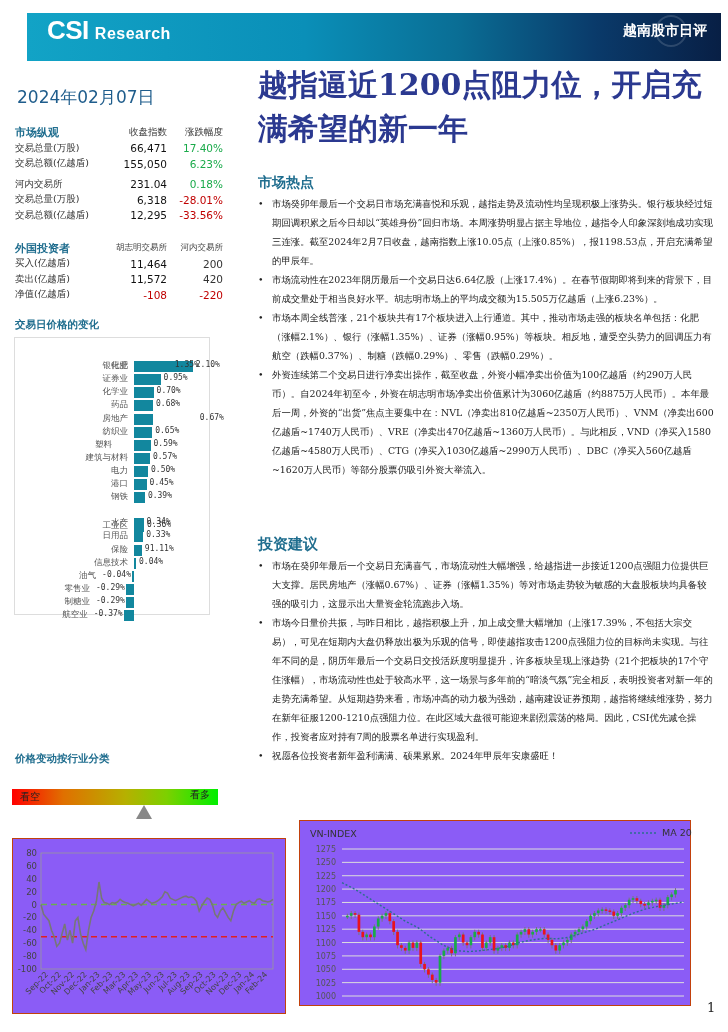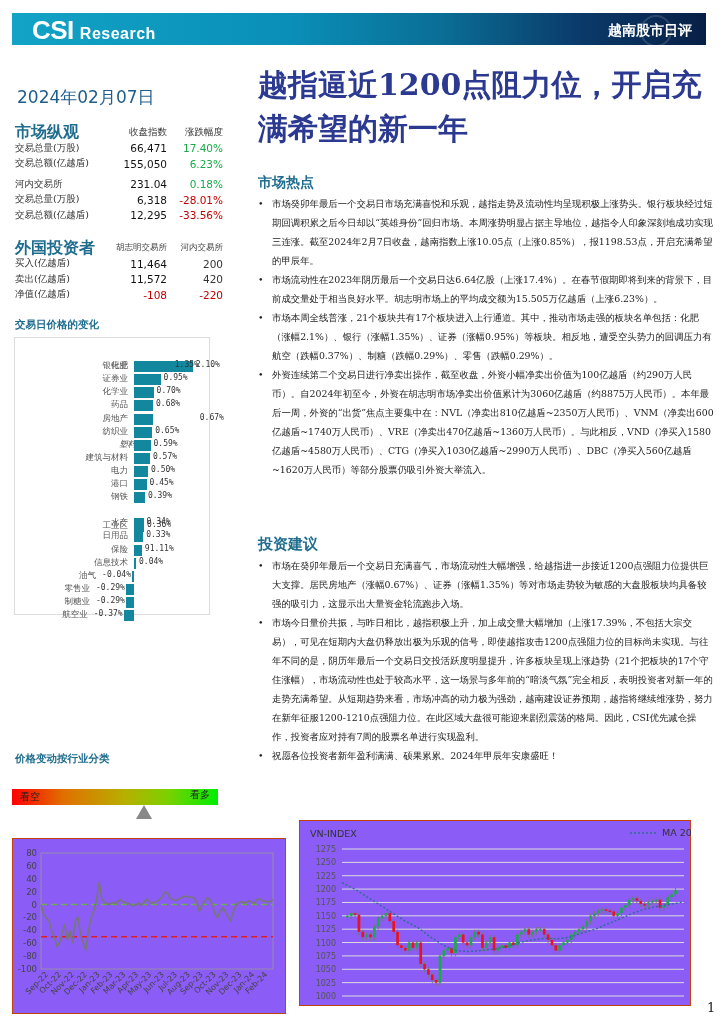--- a/index.html
+++ b/index.html
@@ -1,30 +1,30 @@
 <!DOCTYPE html>
 <html><head>
 <meta charset="utf-8">
 <style>
 *{box-sizing:border-box;margin:0;padding:0}
 body{width:728px;height:1032px;background:#fff;font-family:"DejaVu Serif",serif;color:#222;position:relative;overflow:hidden}
-.banner{position:absolute;left:12px;top:13px;width:694px;height:32px;background:linear-gradient(90deg,#12a3c6 0%,#0a8fb8 40%,#0a6e95 62%,#0a3a6a 82%,#081f45 100%)}
+.banner{position:absolute;left:27px;top:13px;width:694px;height:48px;background:linear-gradient(90deg,#12a3c6 0%,#0a8fb8 40%,#0a6e95 62%,#0a3a6a 82%,#081f45 100%)}
 .logo{position:absolute;left:20px;top:2px;color:#fff;font-family:"Liberation Sans",sans-serif;font-weight:bold;font-size:26px;letter-spacing:-0.5px}
 .logo small{font-size:16px;font-weight:bold;margin-left:6px;letter-spacing:0.5px}
 .banner-right{position:absolute;right:14px;top:9px;color:#fff;font-family:"DejaVu Sans",sans-serif;font-weight:bold;font-size:14px}
 .emblem{position:absolute;right:34px;top:2px;width:32px;height:32px;border-radius:50%;border:2px solid rgba(255,255,255,0.15)}
 .date{position:absolute;left:17px;top:86px;font-family:"DejaVu Sans",sans-serif;font-size:17px;color:#1f5d8c}
 .title{position:absolute;left:258px;top:63px;width:450px;font-family:"DejaVu Serif",serif;font-weight:bold;font-size:30px;line-height:44px;color:#2b3990}
 .sec-h{position:absolute;font-family:"DejaVu Sans",sans-serif;font-weight:bold;color:#1f6d8e}
 .tbl{position:absolute;left:15px;font-size:9.5px;font-family:"DejaVu Sans",sans-serif;color:#333}
 .row{display:flex;height:15.5px;align-items:center}
 .c0{width:88px}
 .c1{width:64px;text-align:right;font-size:10.5px;color:#111}
 .c2{width:56px;text-align:right;font-size:10.5px}
-.hd{font-weight:bold;color:#1f6d8e;font-size:16px}
+.hd{font-weight:bold;color:#1f6d8e;font-size:11px}
 .pos{color:#1aaa4a}.neg{color:#c00000}
 .bar-panel{position:absolute;left:14px;top:337px;width:196px;height:278px;border:1px solid #ddd}
 .bar-row{position:absolute;left:0;width:196px;height:13px;font-size:8.5px;font-family:"DejaVu Sans",sans-serif;color:#555}
 .bar-lbl{position:absolute;right:100px;top:0;white-space:nowrap;text-align:right}
 .bar{position:absolute;top:1px;height:11px;background:#12879e}
 .bar-val{position:absolute;top:0;font-family:"DejaVu Sans Mono",monospace;font-size:8px;color:#333;white-space:nowrap}
 .sent{position:absolute;left:12px;top:789px;width:206px;height:16px;background:linear-gradient(90deg,#ff0000 0%,#e07000 25%,#b6b000 55%,#7dd000 75%,#00ee00 100%)}
 .sent span{position:absolute;top:1px;font-family:"DejaVu Sans",sans-serif;font-size:10px;color:#222}
 .tri{position:absolute;left:136px;top:805px;width:0;height:0;border-left:8px solid transparent;border-right:8px solid transparent;border-bottom:14px solid #888}
 .chart-box{position:absolute;border:1px solid #c2410c;background:#8b5cf6}
@@ -138,21 +138,21 @@
       <div class="bar-lbl" style="right: 83px;">房地产</div>
       <div class="bar" style="left: 119px; width: 18.76px;"></div>
       <div class="bar-val" style="left: 140.76px; padding-left: 44px;">0.67%</div>
     </div>
     <div class="bar-row" style="top: 87.6px;">
       <div class="bar-lbl" style="right: 83px;">纺织业</div>
       <div class="bar" style="left: 119px; width: 18.2px;"></div>
       <div class="bar-val" style="left: 140.2px;">0.65%</div>
     </div>
     <div class="bar-row" style="top: 100.7px;">
-      <div class="bar-lbl" style="right: 75px; font-style: italic;">塑料</div>
+      <div class="bar-lbl" style="right: 99px;">塑料</div>
       <div class="bar" style="left: 119px; width: 16.52px;"></div>
       <div class="bar-val" style="left: 138.52px;">0.59%</div>
     </div>
     <div class="bar-row" style="top: 113.8px;">
       <div class="bar-lbl" style="right: 83px;">建筑与材料</div>
       <div class="bar" style="left: 119px; width: 15.96px;"></div>
       <div class="bar-val" style="left: 137.96px;">0.57%</div>
     </div>
     <div class="bar-row" style="top: 126.9px;">
       <div class="bar-lbl" style="right: 83px;">电力</div>

